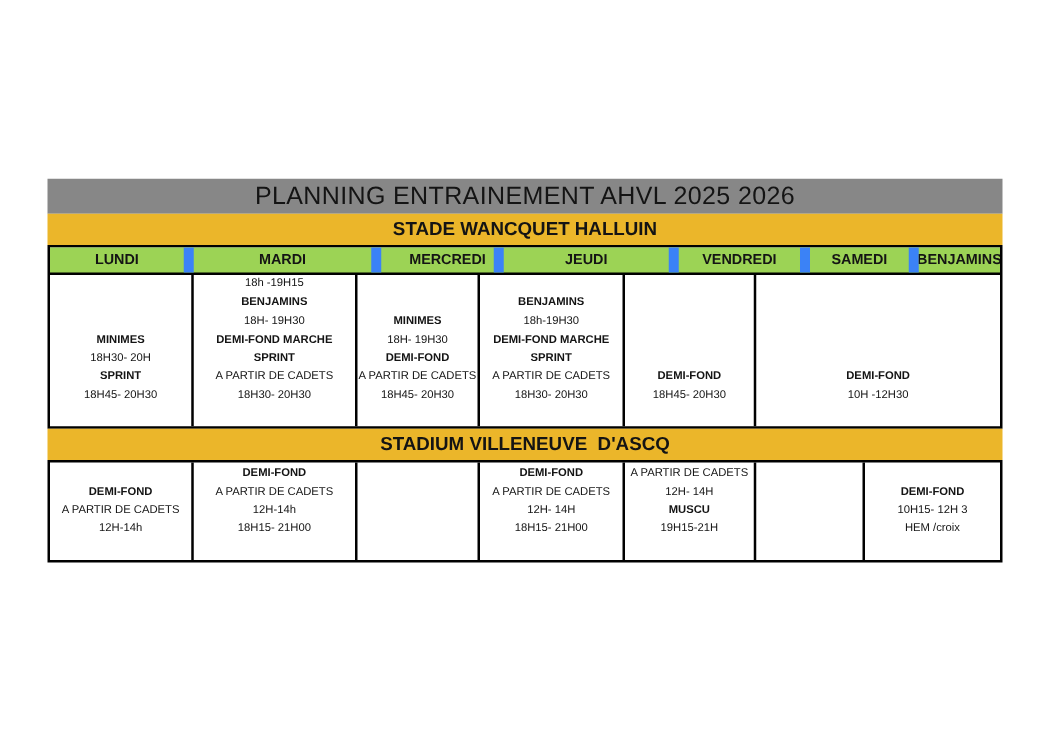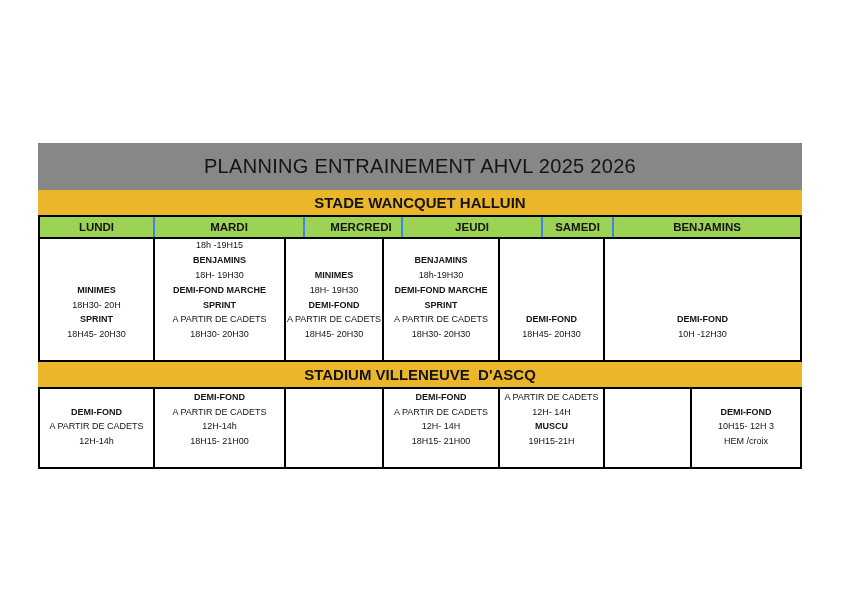--- a/index.html
+++ b/index.html
@@ -4,35 +4,35 @@
 <style>
   html,body{margin:0;padding:0;}
   body{
     width:841px;height:595px;background:#ffffff;position:relative;
     font-family:"Liberation Sans", sans-serif;color:#111;overflow:hidden;
   }
   .planning{
     position:absolute;left:38px;top:143px;width:764px;
   }
   .title-bar{
-    height:47px;background:#878787;display:flex;align-items:center;justify-content:center;
+    height:28px;background:#878787;display:flex;align-items:center;justify-content:center;
     font-size:20px;letter-spacing:.3px;color:#141414;white-space:pre;
   }
   .venue-bar{
     height:25px;background:#EBB62A;display:flex;align-items:center;justify-content:center;
     font-size:15px;font-weight:bold;color:#141414;white-space:pre;
   }
   .grid{
     border:2px solid #000;background:#fff;box-sizing:border-box;
   }
   .hdr-row{
     display:flex;height:20px;border-bottom:2px solid #000;background:#9CD355;
   }
   .hcell{
-    box-sizing:border-box;border-right:2px solid #3b82f6;
+    box-sizing:border-box;border-right:8px solid #3b82f6;
     display:flex;align-items:center;justify-content:center;
     font-size:11.5px;font-weight:bold;color:#141414;overflow:hidden;
   }
   .hcell:last-child{border-right:none;}
   .body-row{
     display:flex;
   }
   .row-1{height:121px;}
   .row-2{height:78px;}
   .cell{
@@ -58,21 +58,22 @@
   <div class="venue-bar">
     <span>STADE WANCQUET HALLUIN</span>
   </div>
 
   <div class="grid">
     <div class="hdr-row">
         <div class="hcell" style="width: 115px;">LUNDI</div>
         <div class="hcell" style="width: 150px;">MARDI</div>
         <div class="hcell" style="width: 98px; padding-left: 16px;">MERCREDI</div>
         <div class="hcell" style="width: 140px;">JEUDI</div>
-        <div class="hcell" style="width: 71px;">SAMEDI</div>
+        <div class="hcell" style="width: 105px;">VENDREDI</div>
+        <div class="hcell" style="width: 87px;">SAMEDI</div>
         <div class="hcell" style="flex: 1 1 0%;">BENJAMINS</div>
       </div>
     <div class="body-row row-1">
         <div class="cell" style="width: 115px;">
           <div class="line bold">MINIMES</div>
           <div class="line">18H30- 20H</div>
           <div class="line bold">SPRINT</div>
           <div class="line">18H45- 20H30</div>
         </div>
         <div class="cell" style="width: 131px;">

